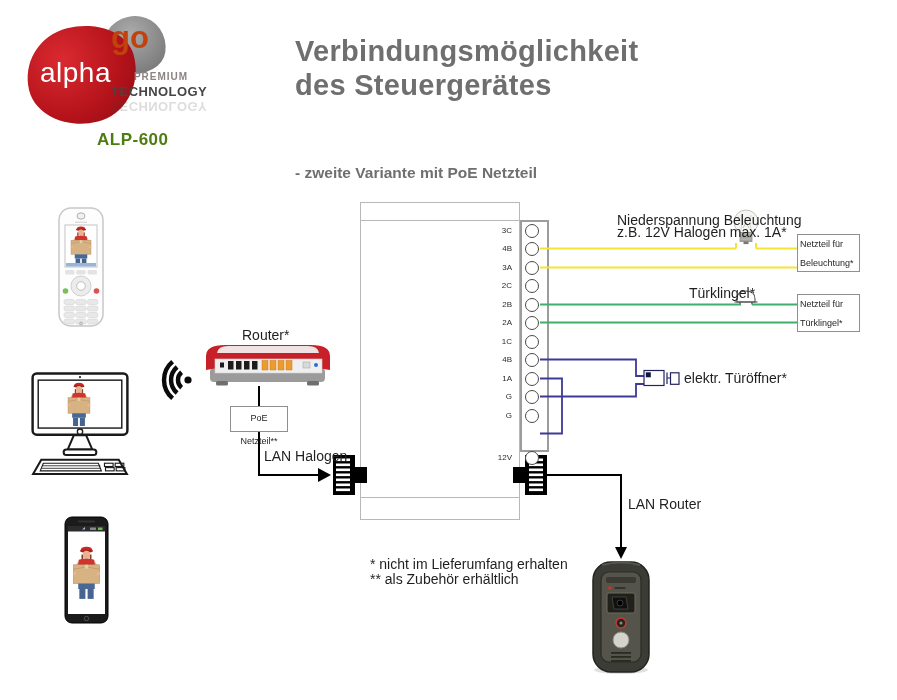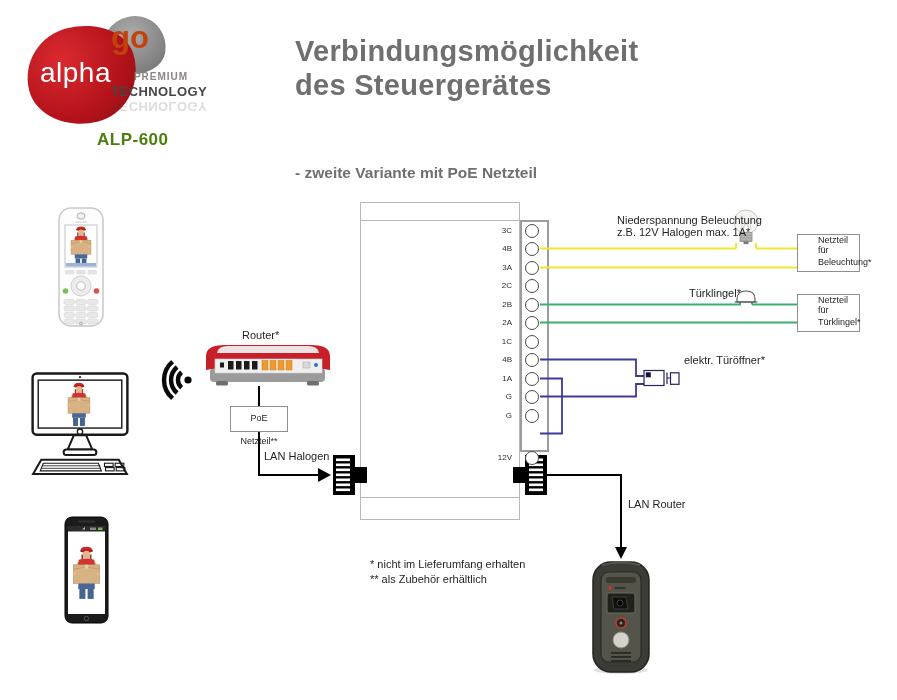--- a/index.html
+++ b/index.html
@@ -36,25 +36,25 @@
     border-top:1px solid #b8b8b8;}
   .main-line-bottom{position:absolute;left:360px;top:497px;width:160px;height:0;
     border-top:1px solid #b8b8b8;}
   .strip{position:absolute;left:520px;top:220px;width:29px;height:232px;
     background:#fff;border:2px solid #9c9c9c;box-sizing:border-box;z-index:2;}
   .trow{position:absolute;left:462px;width:86px;height:17px;z-index:5;}
   .tlabel{position:absolute;right:36px;top:0;line-height:17px;font-size:8px;color:#2a2a2a;margin-left:34px;}
   .tcircle{position:absolute;left:63px;top:1.5px;width:14px;height:14px;background:#fff;
     border:1.4px solid #4a4a4a;border-radius:50%;box-sizing:border-box;}
   
-  .lbl{position:absolute;font-size:11px;line-height:11.5px;color:#1f1f1f;white-space:nowrap;z-index:6;}
+  .lbl{position:absolute;font-size:14px;line-height:11.5px;color:#1f1f1f;white-space:nowrap;z-index:6;}
   .box{position:absolute;background:#fff;border:1.5px solid #8f8f8f;box-sizing:border-box;
     font-size:9px;color:#1f1f1f;z-index:6;}
-  .box-psu{width:63px;height:38px;display:flex;flex-direction:column;
-    padding-left:20px;gap:2px;line-height:10px;}
+  .box-psu{width:63px;height:38px;display:flex;flex-direction:column;justify-content:center;
+    padding-left:2px;gap:9px;line-height:10px;}
   .box-poe{left:230px;top:406px;width:58px;height:26px;text-align:center;line-height:23px;}
   
   .overlay{position:absolute;left:0;top:0;z-index:4;pointer-events:none;}
   .w{fill:none;stroke-width:2;}
   .wy{stroke:var(--wire-yellow,#f6e433);}
   .wg{stroke:var(--wire-green,#3faf6c);}
   .wb{stroke:var(--wire-blue,#3c3a96);stroke-width:1.8;}
   .wk{stroke:var(--wire-black,#000);}
   .dev{position:absolute;z-index:3;}
 </style>
@@ -343,21 +343,21 @@
 
 <div class="lbl" style="left:264px;top:451px">LAN Halogen</div>
 <div class="lbl" style="left:628px;top:499px">LAN Router</div>
 
 <div class="lbl" style="left:617px;top:215px">
   <div>Niederspannung Beleuchtung</div>
   <div>z.B. 12V Halogen max. 1A*</div>
 </div>
 
 <div class="lbl" style="left:689px;top:288px;width:45px;text-align:right">Türklingel*</div>
-<div class="lbl" style="left:684px;top:355px">elektr. Türöffner*</div>
+<div class="lbl" style="left:684px;top:373px">elektr. Türöffner*</div>
 
 <div class="box box-psu" style="left:797px;top:234px">
   <div>Netzteil für</div>
   <div>Beleuchtung*</div>
 </div>
 <div class="box box-psu" style="left:797px;top:294px">
   <div>Netzteil für</div>
   <div>Türklingel*</div>
 </div>
 

